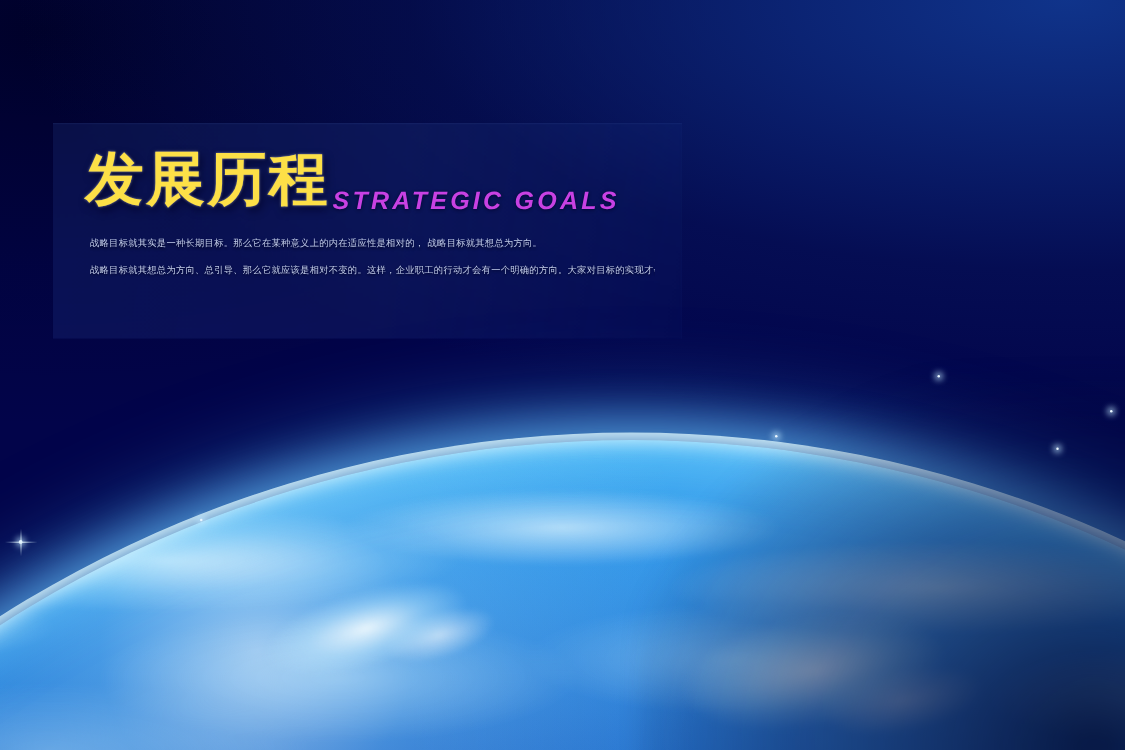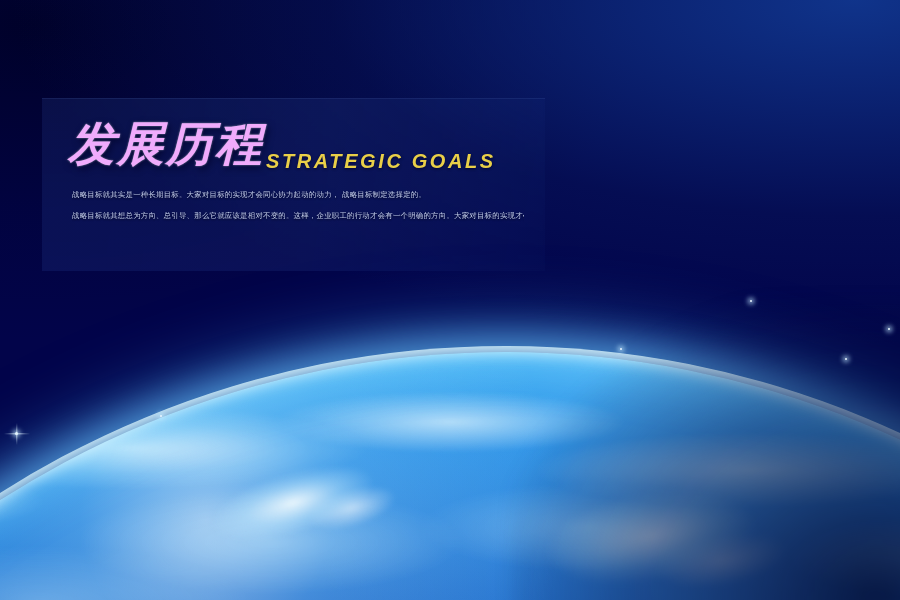--- a/index.html
+++ b/index.html
@@ -183,39 +183,38 @@
     position: absolute;
     left: 68px;
     top: 118px;
     white-space: nowrap;
   }
   .title-cn {
     font-family: "DejaVu Serif", "Liberation Serif", serif;
     font-weight: bold;
     font-size: 47px;
     line-height: 52px;
-    color: #f0abfc;
+    color: #fde047;
     letter-spacing: 2px;
     text-shadow:
       0 0 2px rgba(255,255,255,0.55),
       2px 3px 7px rgba(0,4,40,0.85);
     display: inline-block;
     vertical-align: baseline;
-    font-style: italic;
   }
   .title-en {
     position: absolute;
     left: 198px;
     top: 32px;
     font-family: "Liberation Sans", "DejaVu Sans", sans-serif;
     font-style: italic;
     font-weight: bold;
     font-size: 20px;
     letter-spacing: 2.6px;
-    color: #fde047;
+    color: #d946ef;
     opacity: 0.92;
     text-shadow: 0 1px 3px rgba(0,4,40,0.8);
     white-space: nowrap;
   }
 
   
   .body-copy {
     position: absolute;
     left: 72px;
     top: 187px;
@@ -261,17 +260,17 @@
     </div>
 
   <div class="banner"></div>
 
   <div class="headline">
     <span class="title-cn">发展历程</span>
     <span class="title-en">STRATEGIC GOALS</span>
   </div>
 
   <div class="body-copy" id="body-copy">
-      <p>战略目标就其实是一种长期目标。大家对目标的实现才会同心协力起动的动力， 战略目标制定选择定的。</p>
+      <p>战略目标就其实是一种长期目标。那么它在某种意义上的内在适应性是相对的， 战略目标就其想总为方向。</p>
       <p>战略目标就其想总为方向、总引导、那么它就应该是相对不变的。这样，企业职工的行动才会有一个明确的方向。大家对目标的实现才会同心协力起动的动力。</p>
     </div>
 
 </div>
 
 </body></html>

